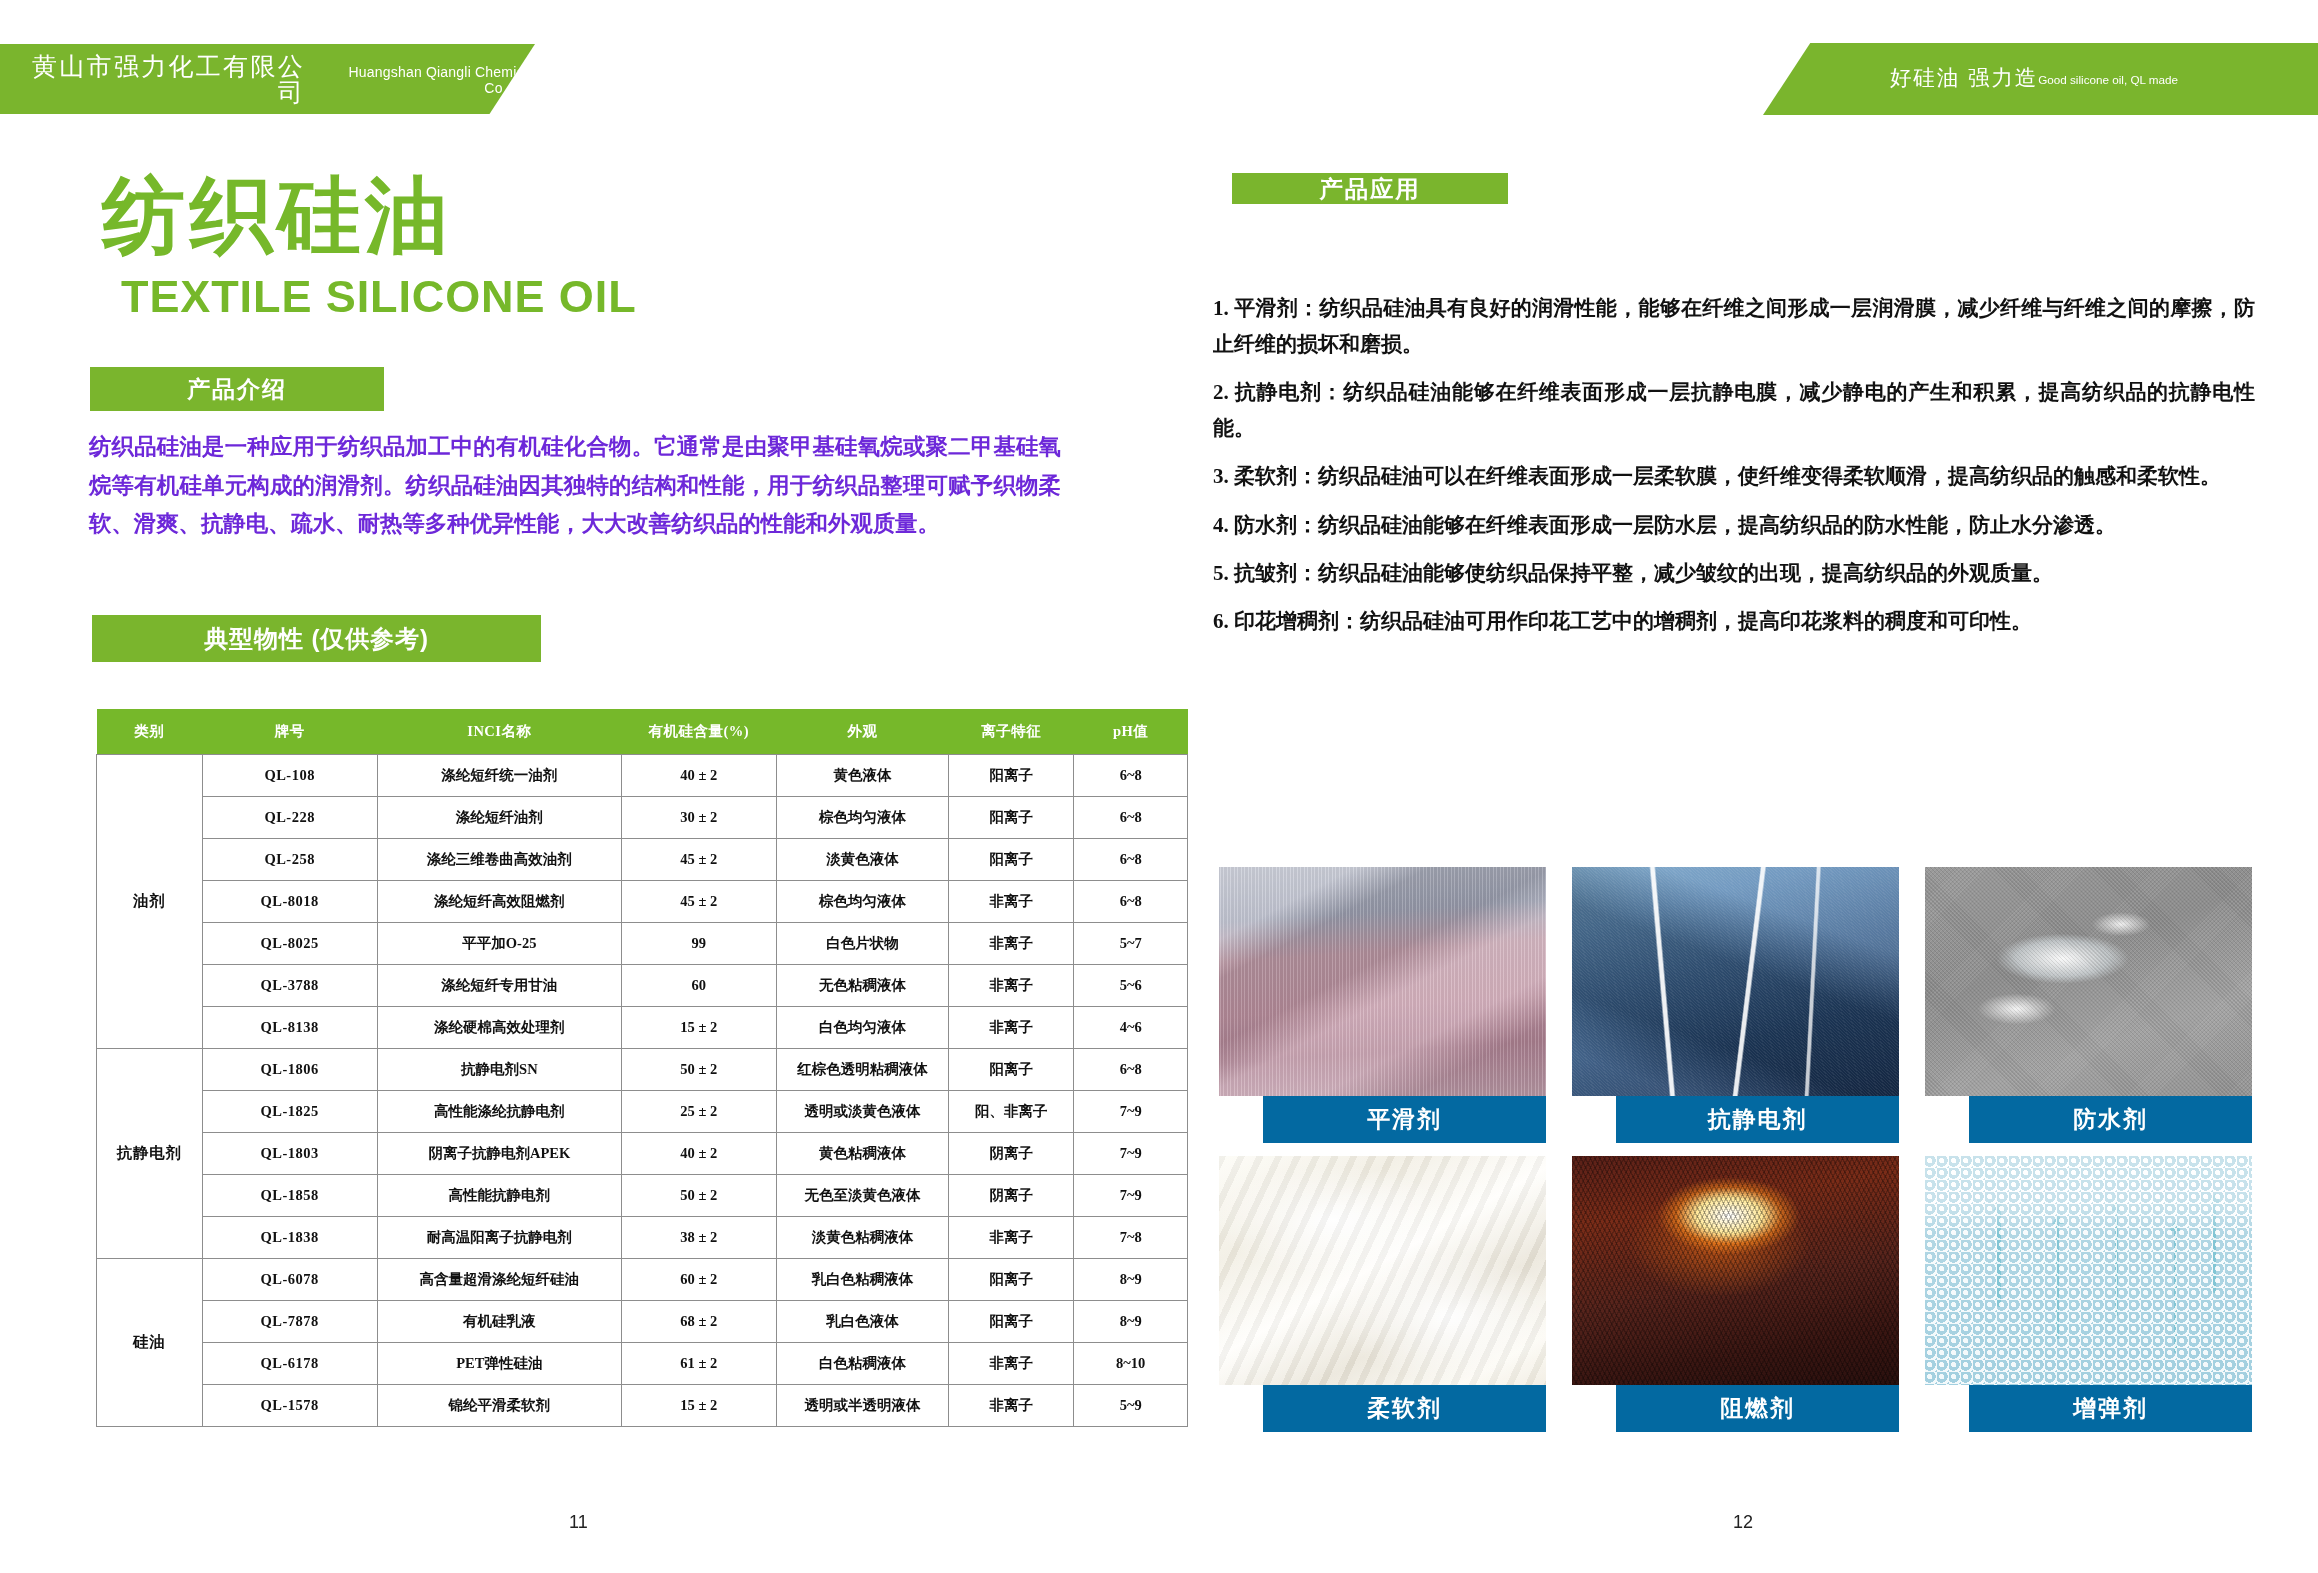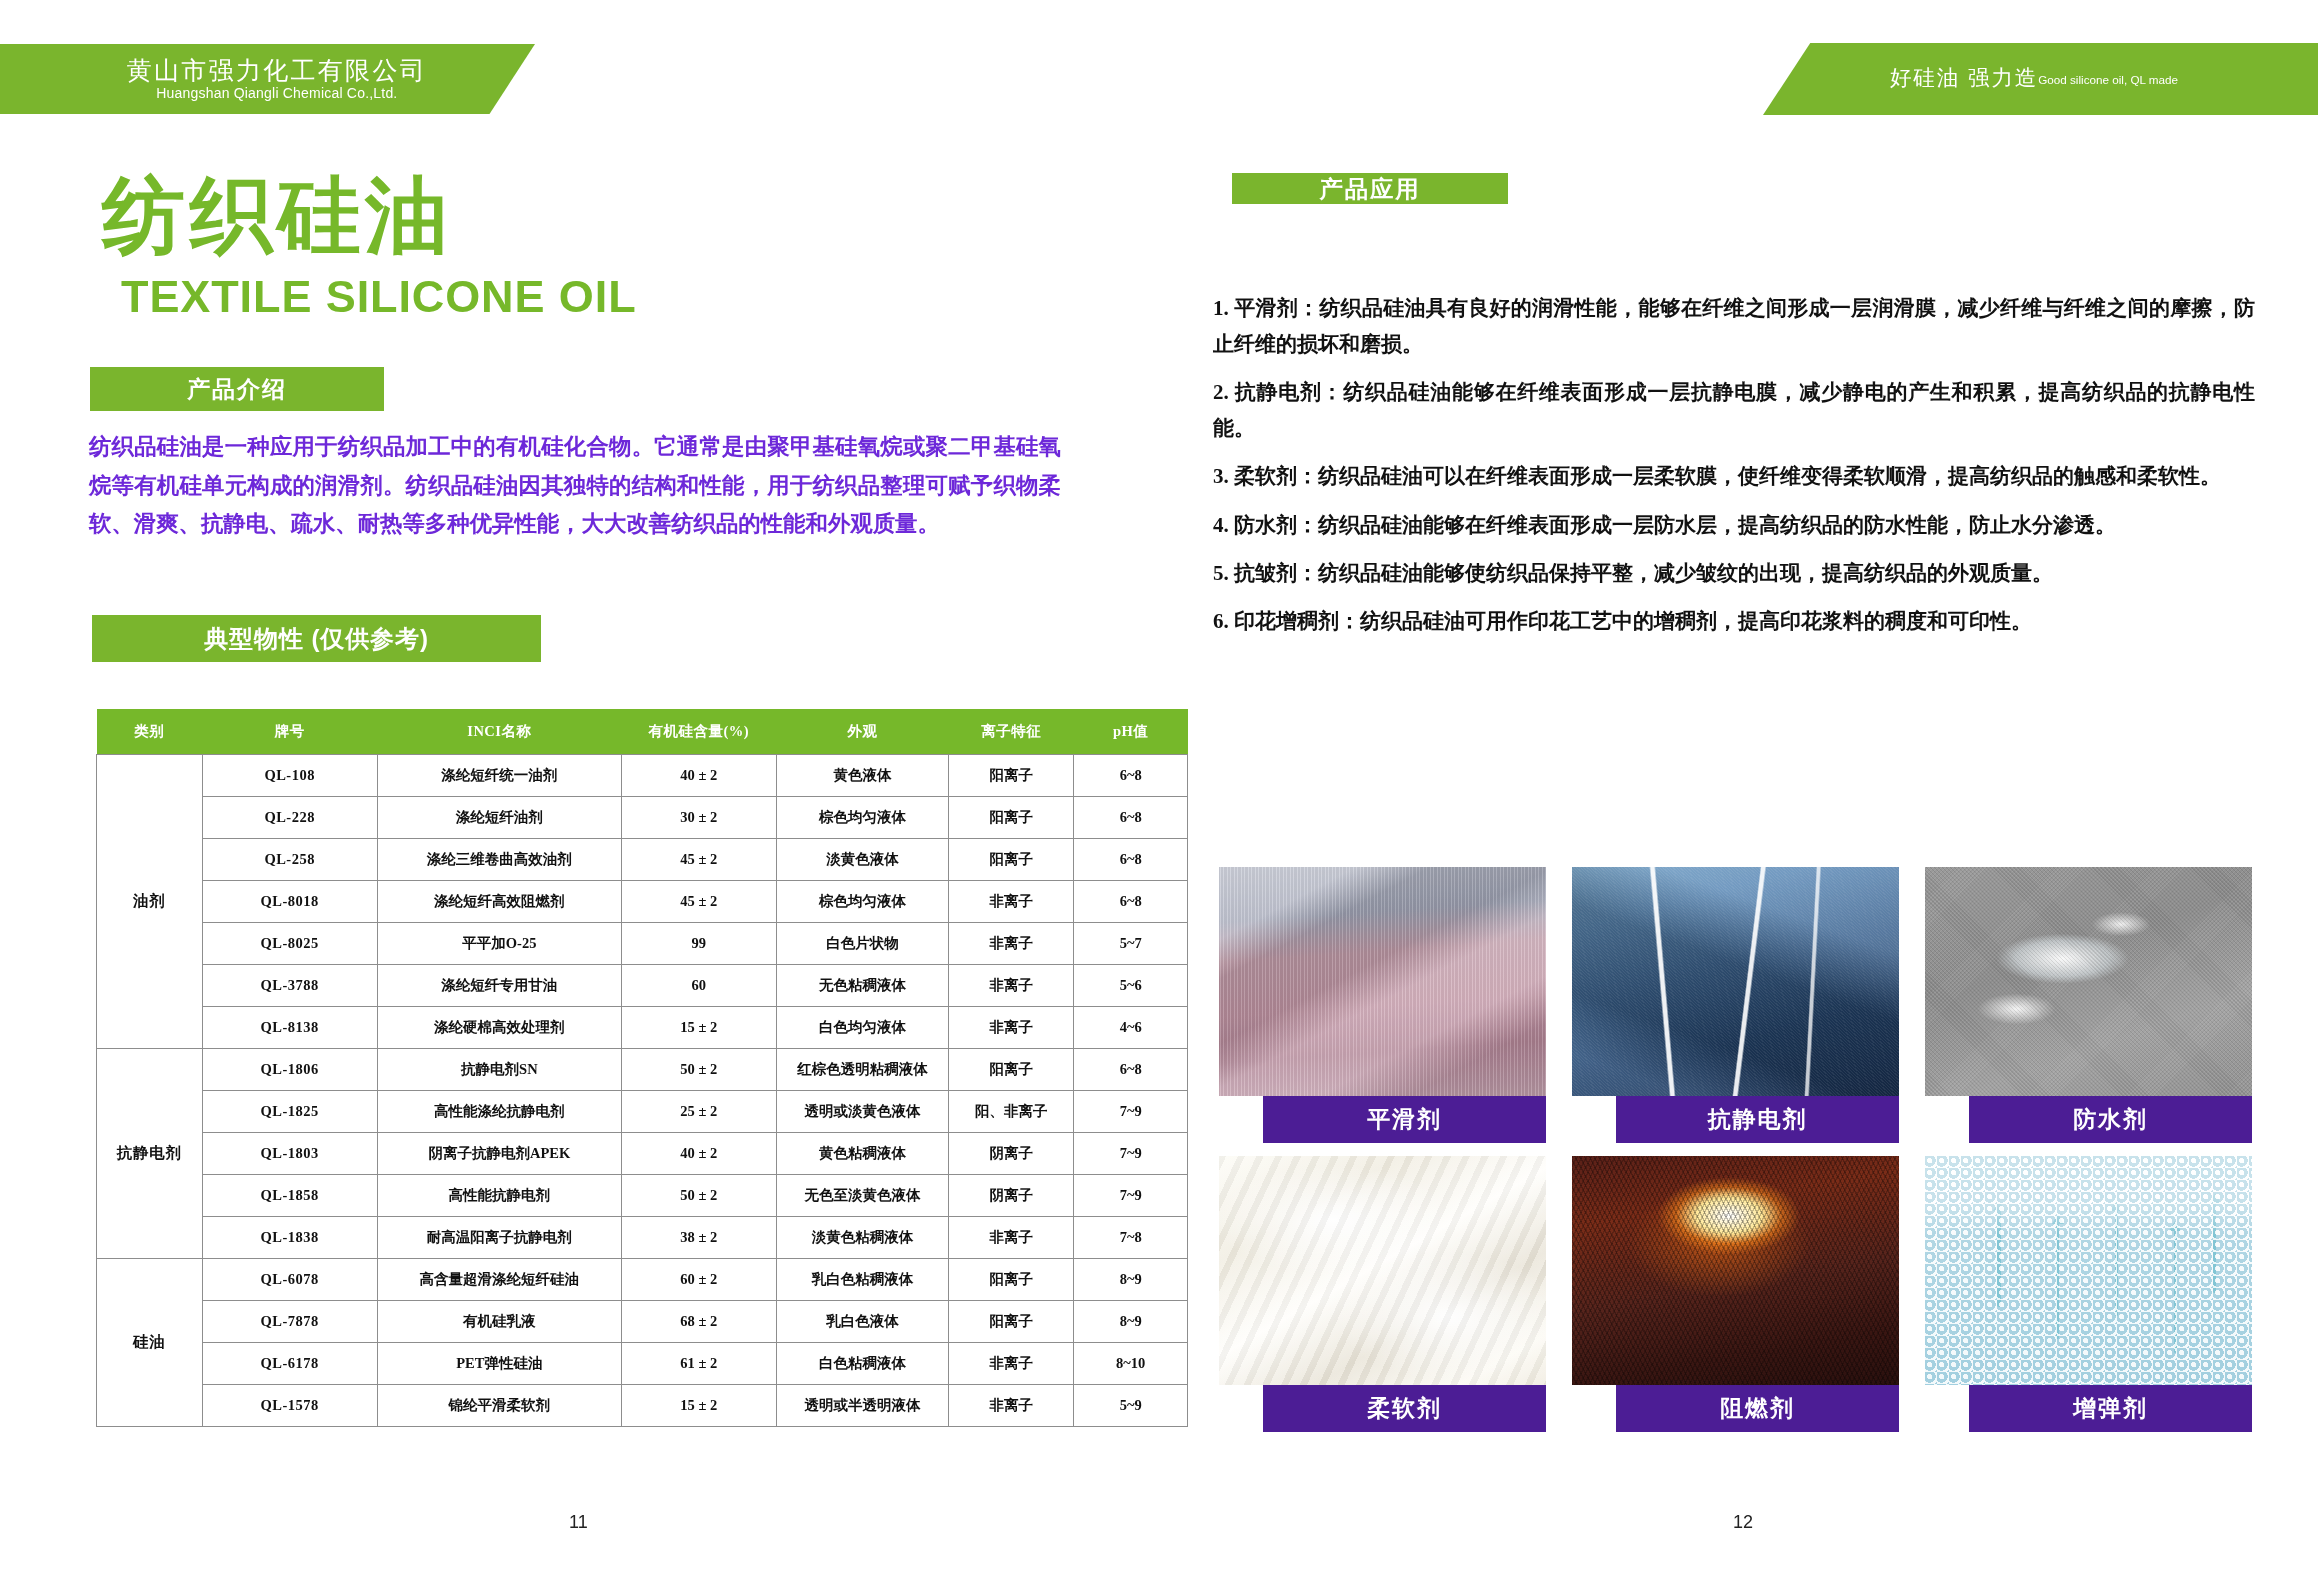--- a/index.html
+++ b/index.html
@@ -10,21 +10,21 @@
     overflow: hidden;
   }
   .page { position: relative; width: 2319px; height: 1574px; background: #fff; }
 
   
   .banner-left {
     position: absolute; left: 0; top: 44px;
     width: 535px; height: 70px;
     background: #7ab52d;
     clip-path: polygon(0 0, 100% 0, 91.5% 100%, 0 100%);
-    display: flex; flex-direction: column;
+    display: flex; flex-direction: row;
     align-items: center; justify-content: center;
     padding-left: 18.7px;
     text-align: right;
   }
   .banner-left .cn {
     color: #fff; font-size: 25px; letter-spacing: 2.3px;
     font-weight: 400; line-height: 1.05;
   }
   .banner-left .en {
     color: #fff; font-size: 14px; letter-spacing: 0.2px;
@@ -135,21 +135,21 @@
     grid-template-columns: repeat(3, 327px);
     grid-template-rows: 276px 276px;
     column-gap: 26px; row-gap: 12.6px;
   }
   .img-card {
     position: relative; overflow: hidden;
     display: flex; flex-direction: column;
   }
   .img-photo { flex: 1; position: relative; overflow: hidden; }
   .img-caption {
-    height: 47px; background: #4c1d95; color: #fff;
+    height: 47px; background: #0369a1; color: #fff;
     display: flex; align-items: center; justify-content: center;
     font-size: 23px; font-weight: 700; letter-spacing: 1.9px;
     font-family: "Liberation Serif", "DejaVu Serif", serif;
     margin-left: 44px;
   }
 
   
   .ph-smooth {
     background:
       linear-gradient(152deg, rgba(255,255,255,0.28) 0 18%, rgba(0,0,0,0.12) 28% 44%, rgba(255,255,255,0.22) 55% 70%, rgba(0,0,0,0.10) 82% 100%),

